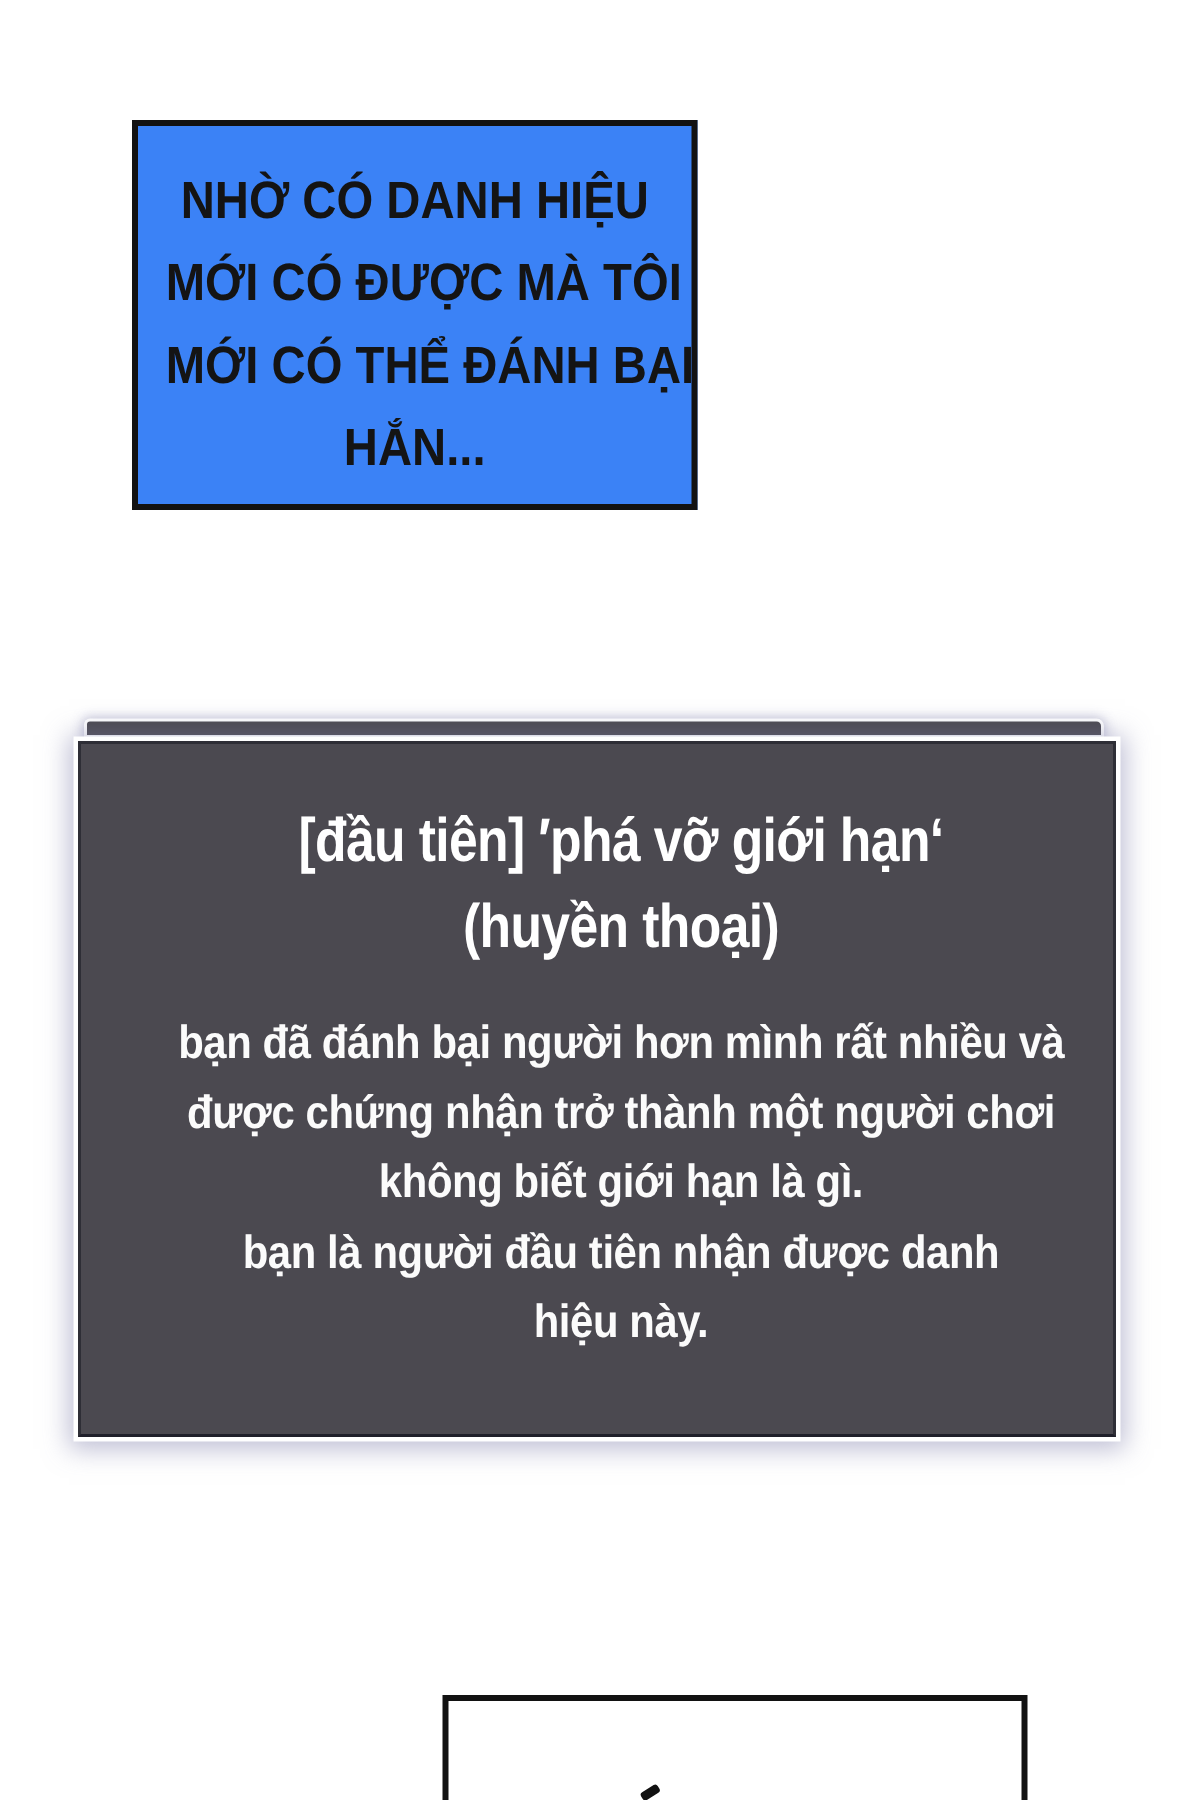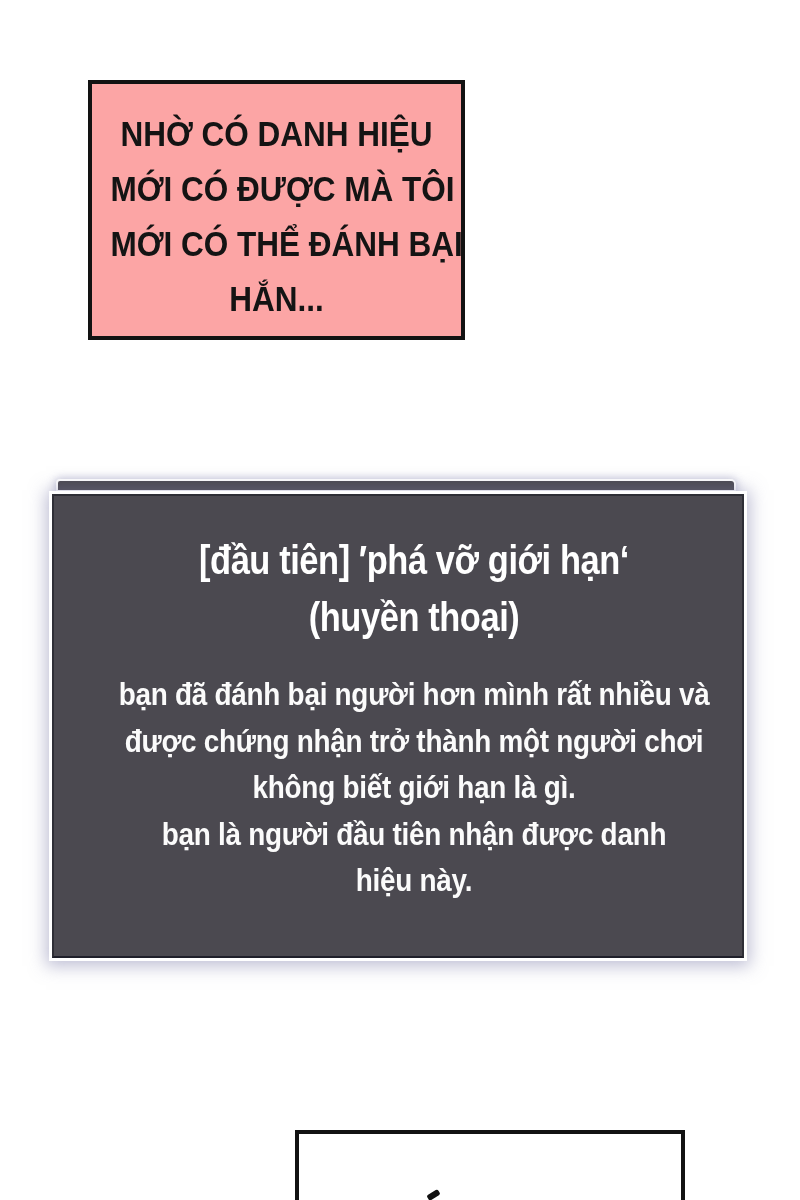--- a/index.html
+++ b/index.html
@@ -4,21 +4,21 @@
 <style>
   html,body{margin:0;padding:0;background:#ffffff;}
   .page{
     position:relative;width:800px;height:1200px;overflow:hidden;background:#ffffff;
     font-family:"Liberation Sans","DejaVu Sans",sans-serif;
   }
 
   
   .speech-box{
     position:absolute;left:88px;top:80px;width:377px;height:260px;
-    box-sizing:border-box;background:#fca5a5;border:4px solid #121212;
+    box-sizing:border-box;background:#3b82f6;border:4px solid #121212;
   }
   .speech-text{
     position:absolute;left:0;top:22px;width:100%;text-align:center;
     color:#141414;font-weight:bold;
   }
   .speech-line{
     font-size:35px;line-height:55px;white-space:nowrap;
     transform:scaleX(0.9);transform-origin:50% 50%;
   }
 

